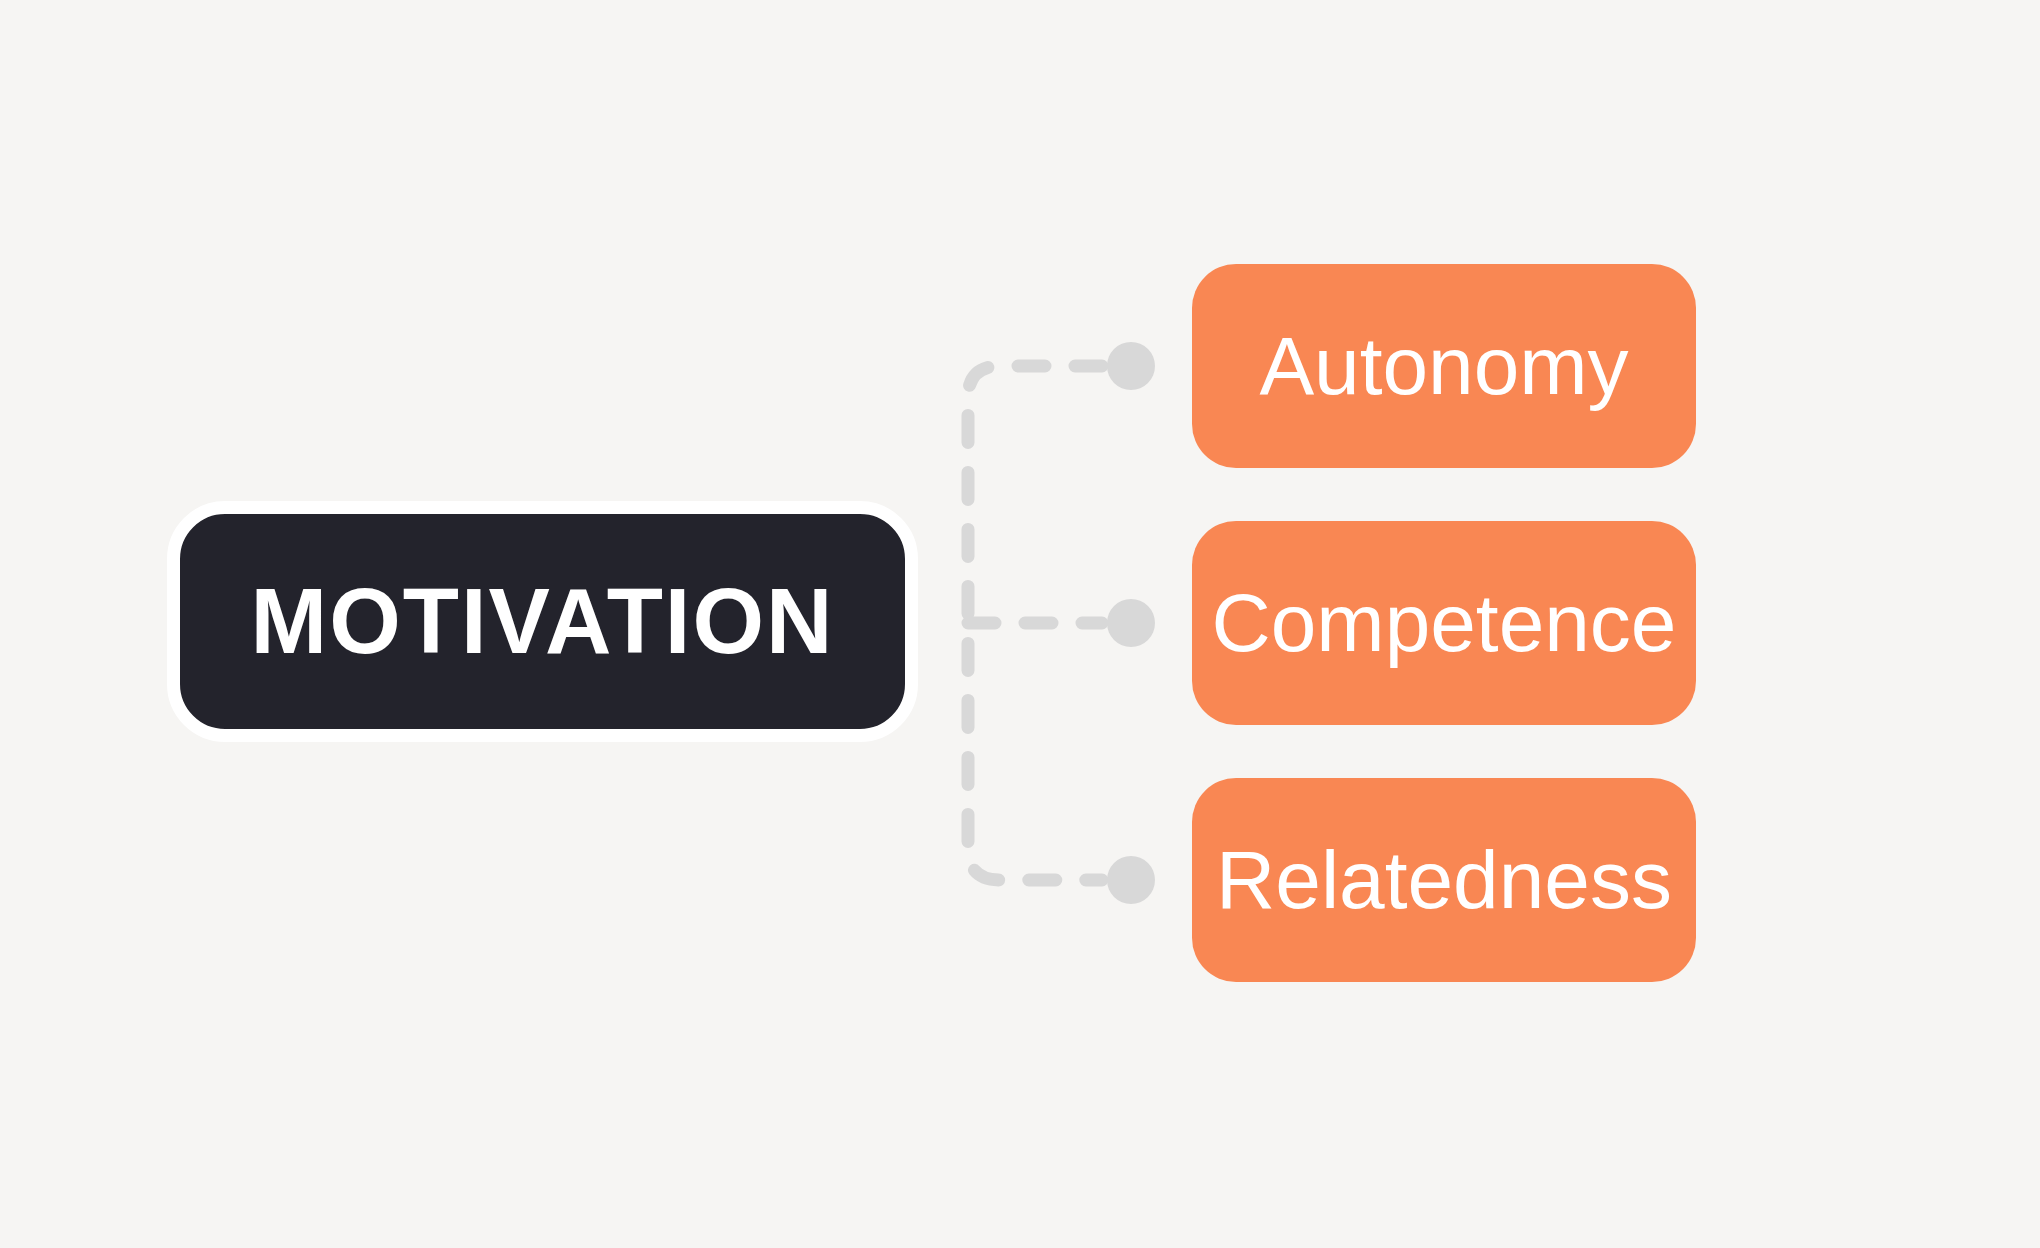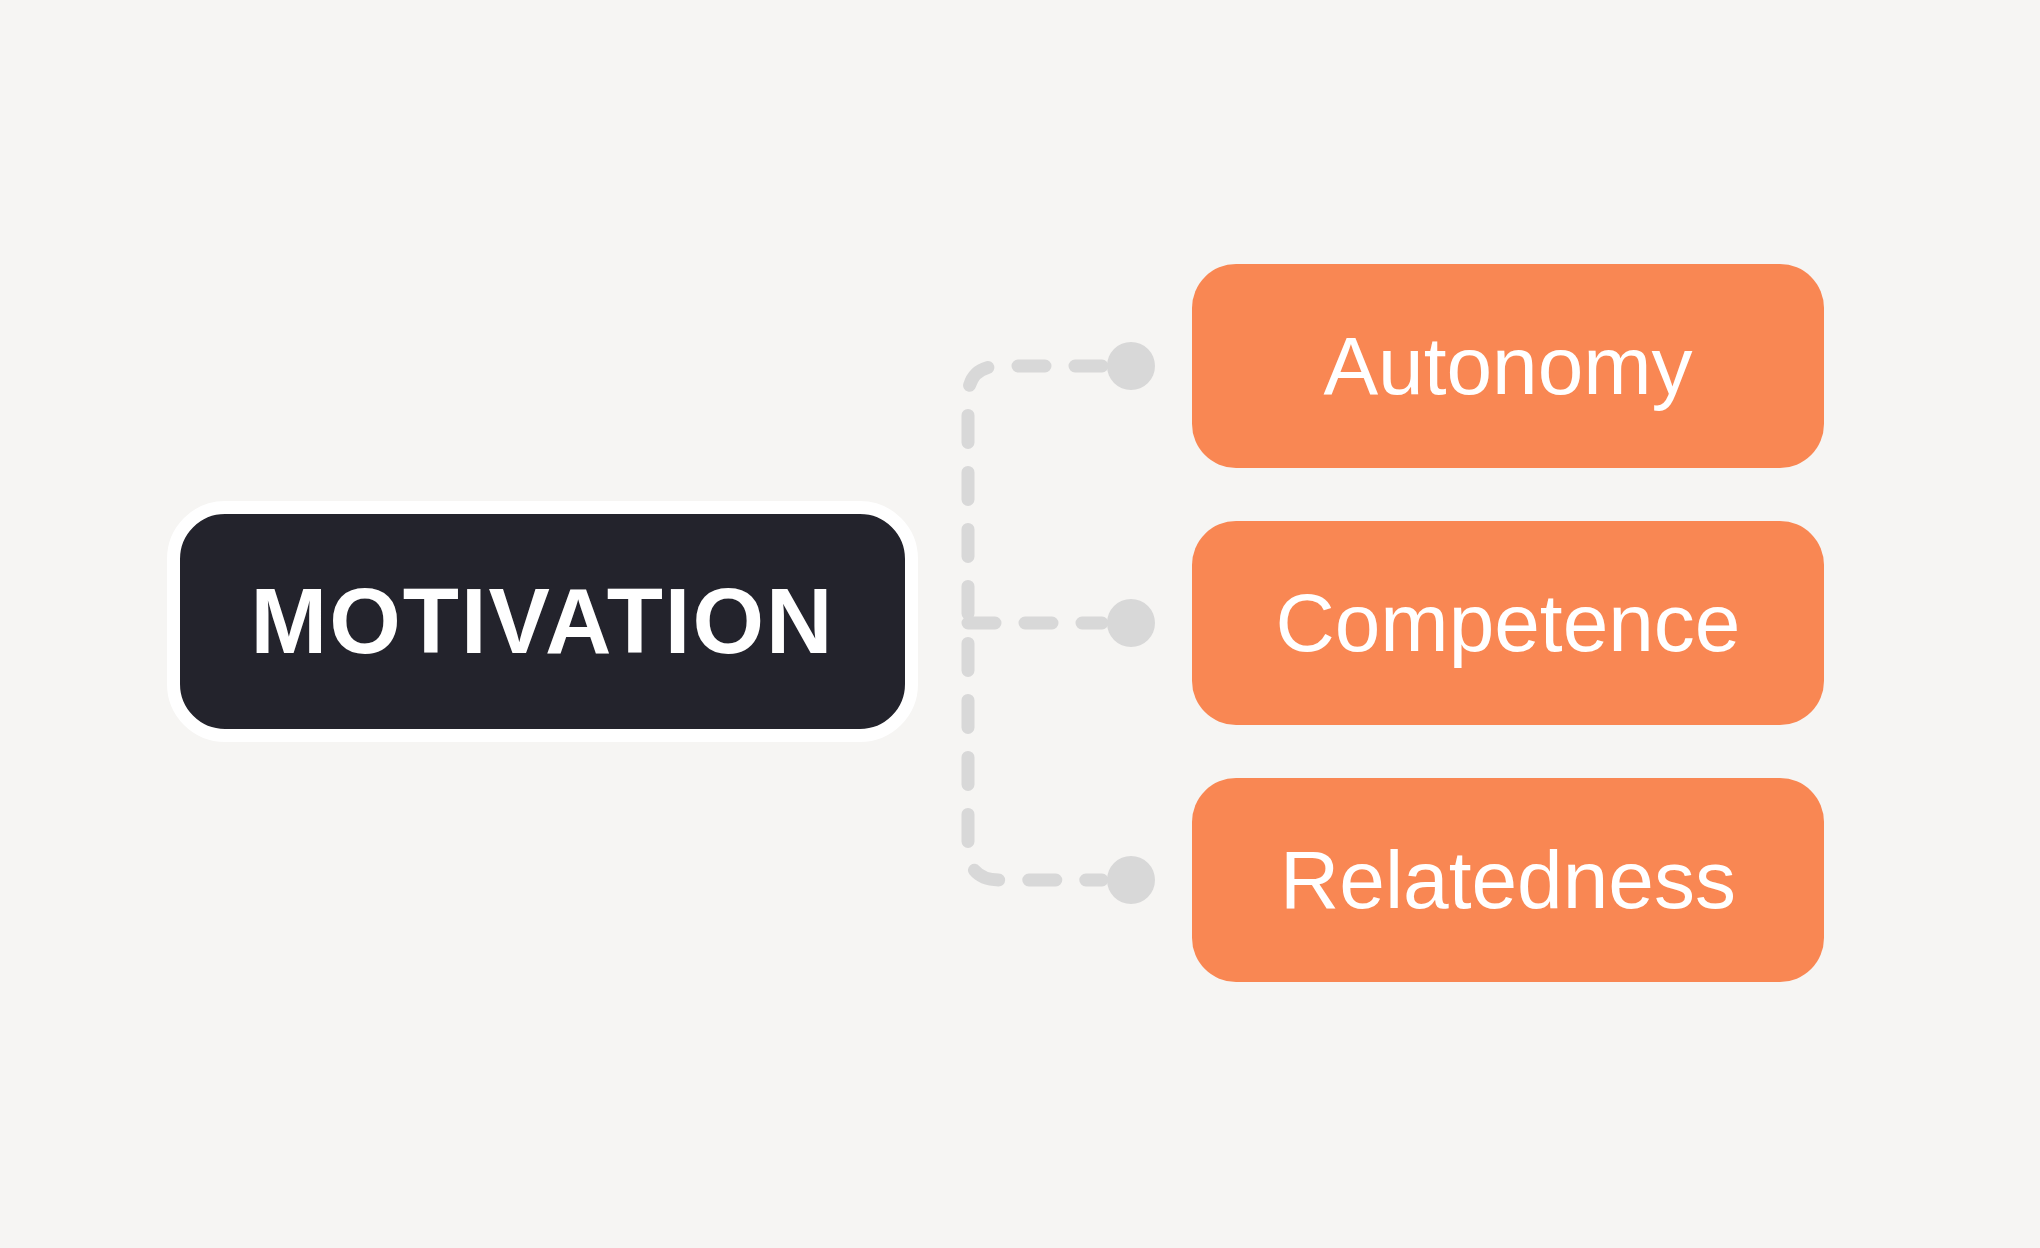--- a/index.html
+++ b/index.html
@@ -56,21 +56,21 @@
     background: var(--root-fill);
     border: 13px solid var(--root-outline);
     border-radius: 58px;
     font-size: 92px;
     font-weight: 700;
     letter-spacing: 2px;
     justify-content: center;
   }
   .node-child {
     left: 1192px;
-    width: 632px;
+    width: 504px;
     height: 204px;
     background: var(--child-fill);
     border-radius: 44px;
     font-size: 82px;
     font-weight: 400;
   }
   .node-child-0 { top: 264px; }
   .node-child-1 { top: 521px; }
   .node-child-2 { top: 778px; }
   .node-label { display: inline-block; }

